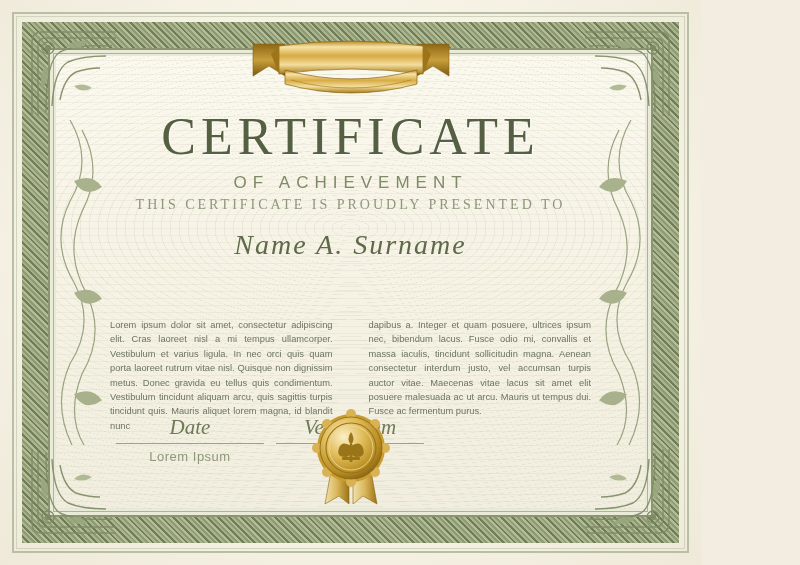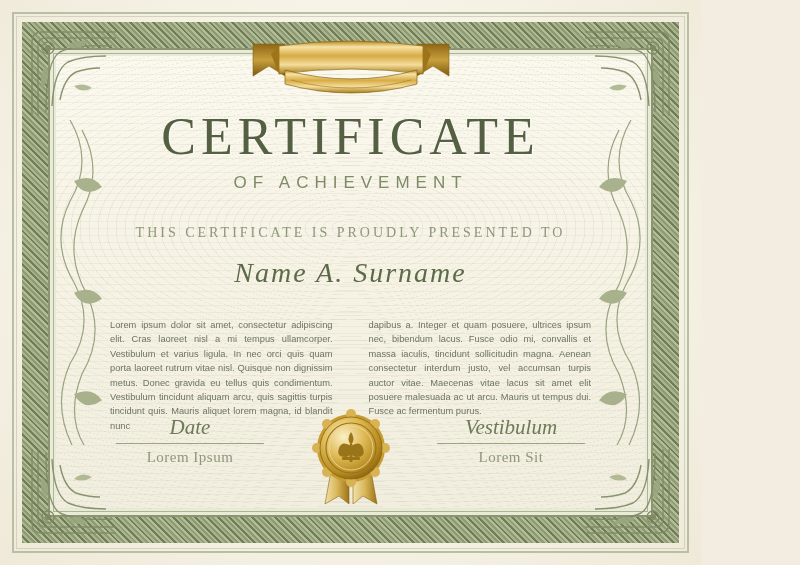--- a/index.html
+++ b/index.html
@@ -133,21 +133,21 @@
     font-size: 17px;
     letter-spacing: 6px;
     color: #7f8a68;
     margin-top: 8px;
   }
   .presented {
     font-family: "Liberation Serif", serif;
     font-size: 14px;
     letter-spacing: 3px;
     color: #8d977a;
-    margin-top: 32px;
+    margin-top: 4px;
   }
   .recipient {
     font-family: "Liberation Serif", serif;
     font-style: italic;
     font-size: 28px;
     color: #5d6a49;
     margin-top: 16px;
     letter-spacing: 2px;
   }
 
@@ -168,41 +168,41 @@
     text-align: justify;
   }
 
   
   .sign-row {
     position: absolute;
     left: 110px;
     right: 110px;
     top: 415px;
     display: flex;
-    justify-content: space-between;
+    justify-content: flex-start;
   }
   .sign-block {
     width: 160px;
     text-align: center;
   }
   .sign-script {
     font-family: "Liberation Serif", serif;
     font-style: italic;
     font-size: 21px;
     color: #6e7a57;
     margin-bottom: 2px;
   }
   .sign-line {
     border-bottom: 1px solid #9aa483;
     height: 1px;
     margin: 0 6px 5px 6px;
   }
   .sign-sub {
-    font-family: Liberation Serif, serif;
-    font-size: 15px;
+    font-family: Liberation Sans, sans-serif;
+    font-size: 13px;
     letter-spacing: 0.5px;
     color: #8d977a;
   }
 
   
   .seal {
     position: absolute;
     left: 50%;
     top: 408px;
     transform: translateX(-50%);

